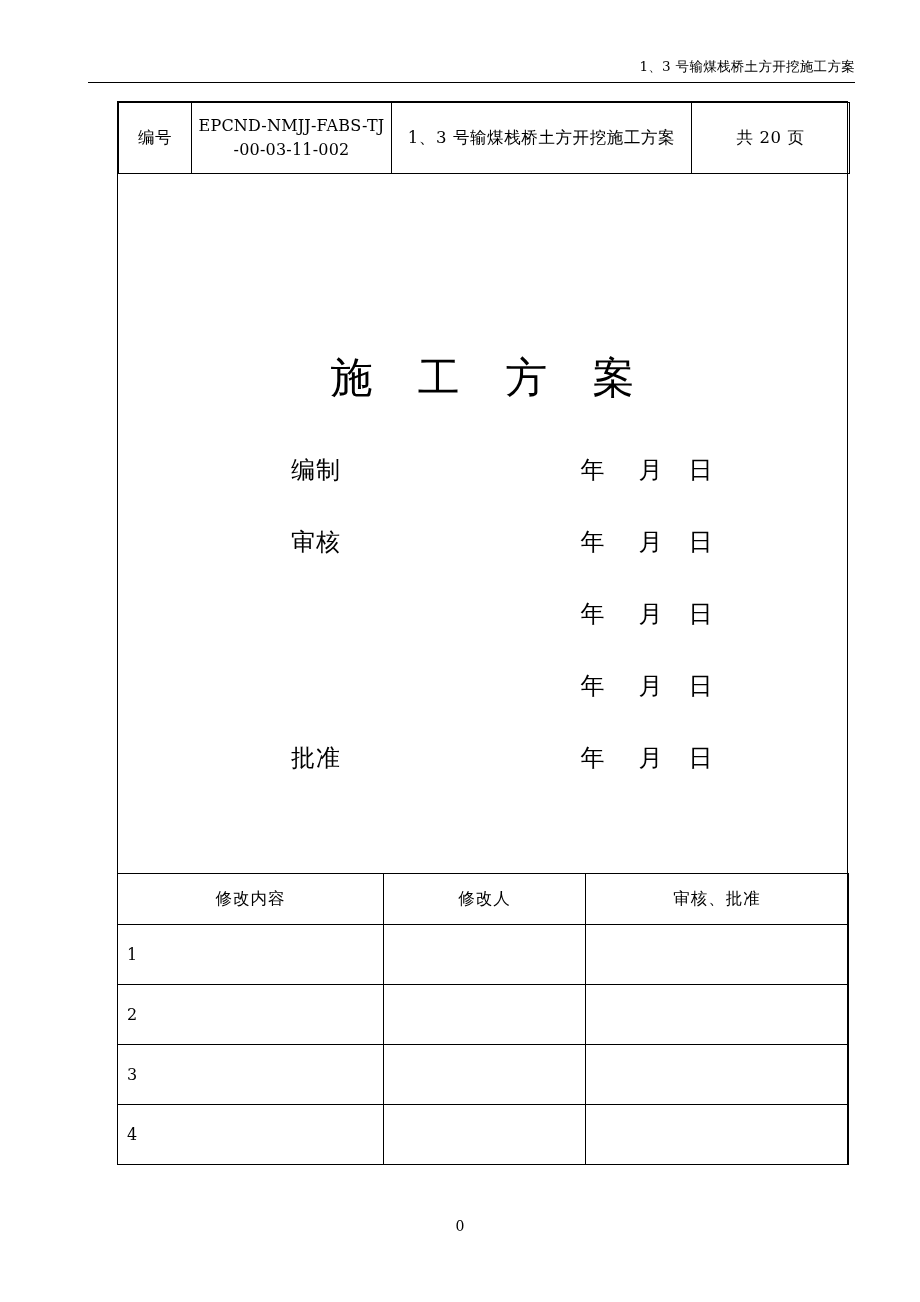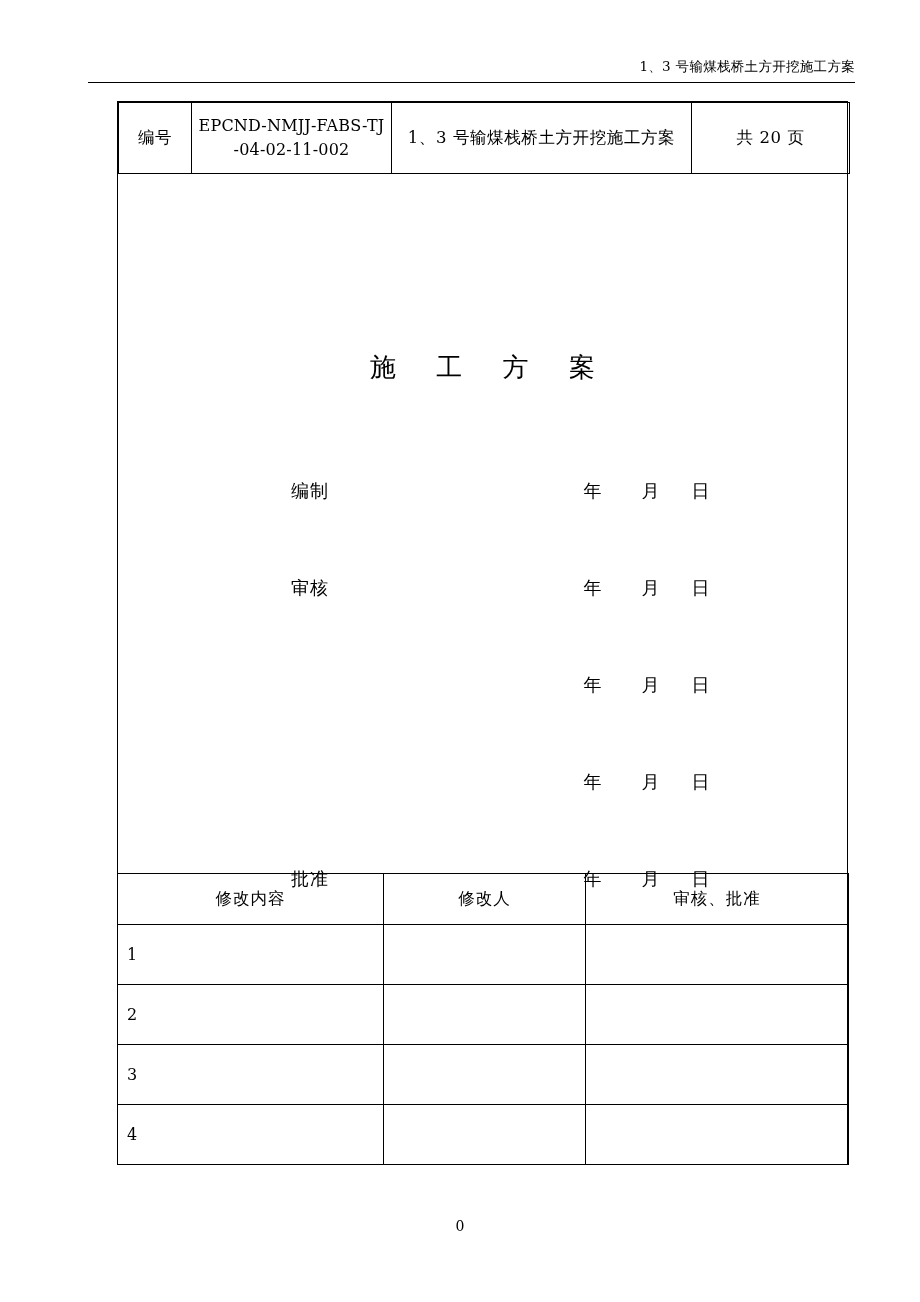--- a/index.html
+++ b/index.html
@@ -78,39 +78,38 @@
   .row-1 td { height: 82px; }
   .row-2 td { height: 60px; }
 
   
   .doc-title {
     position: absolute;
     left: 0;
     top: 248px;
     width: 100%;
     text-align: center;
-    font-size: 26px;
+    font-size: 42px;
     letter-spacing: 16px;
     text-indent: 16px;
     font-family: "DejaVu Serif", "Liberation Serif", serif;
   }
 
   
   .sig-block {
     position: absolute;
     left: 0;
     top: 352px;
     width: 100%;
   }
   .sig-row {
     position: relative;
     height: 72px;
-    font-size: 18px;
+    font-size: 24px;
     letter-spacing: 1px;
-    margin-top: 25px;
   }
   .sig-label {
     position: absolute;
     left: 173px;
     top: 0;
     width: 120px;
     text-align: left;
   }
   .sig-date {
     position: absolute;
@@ -178,21 +177,21 @@
   <table class="info-table">
     <colgroup>
       <col class="col-a">
         <col class="col-b">
         <col class="col-c">
         <col class="col-d">
     </colgroup>
     <tbody>
       <tr class="row-2">
         <td>编号</td>
-        <td class="code-cell">EPCND-NMJJ-FABS-TJ -04-02-11-002</td>
+        <td class="code-cell">EPCND-NMJJ-FABS-TJ -00-03-11-002</td>
         <td>1、3 号输煤栈桥土方开挖施工方案</td>
         <td>共 20 页</td>
       </tr>
     </tbody>
   </table>
 
   <div class="doc-title">施 工 方 案</div>
 
   <div class="sig-block">
 

